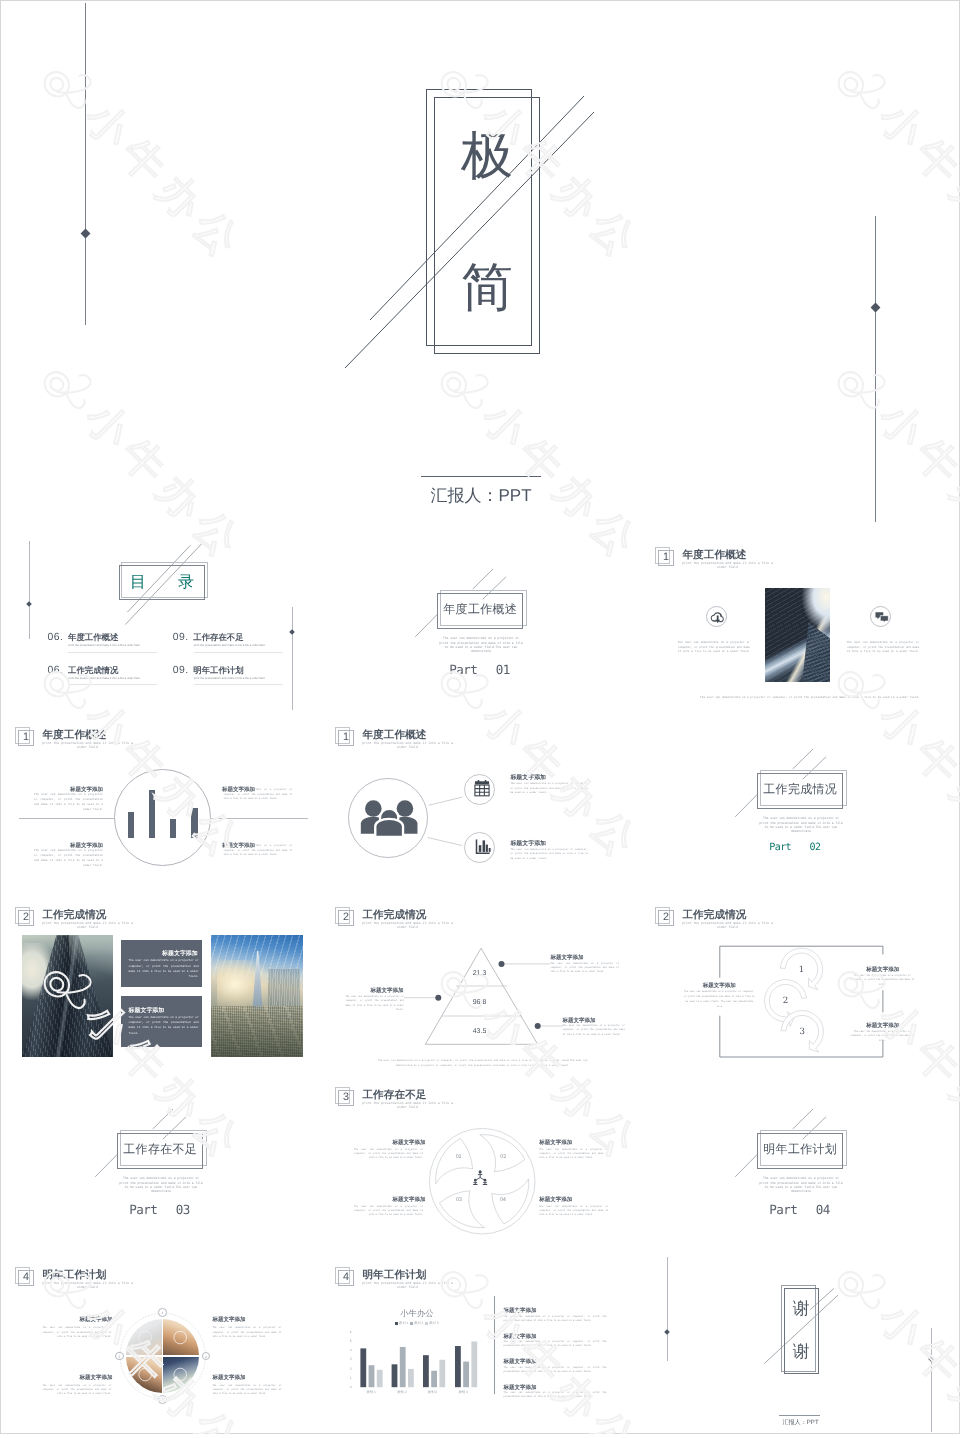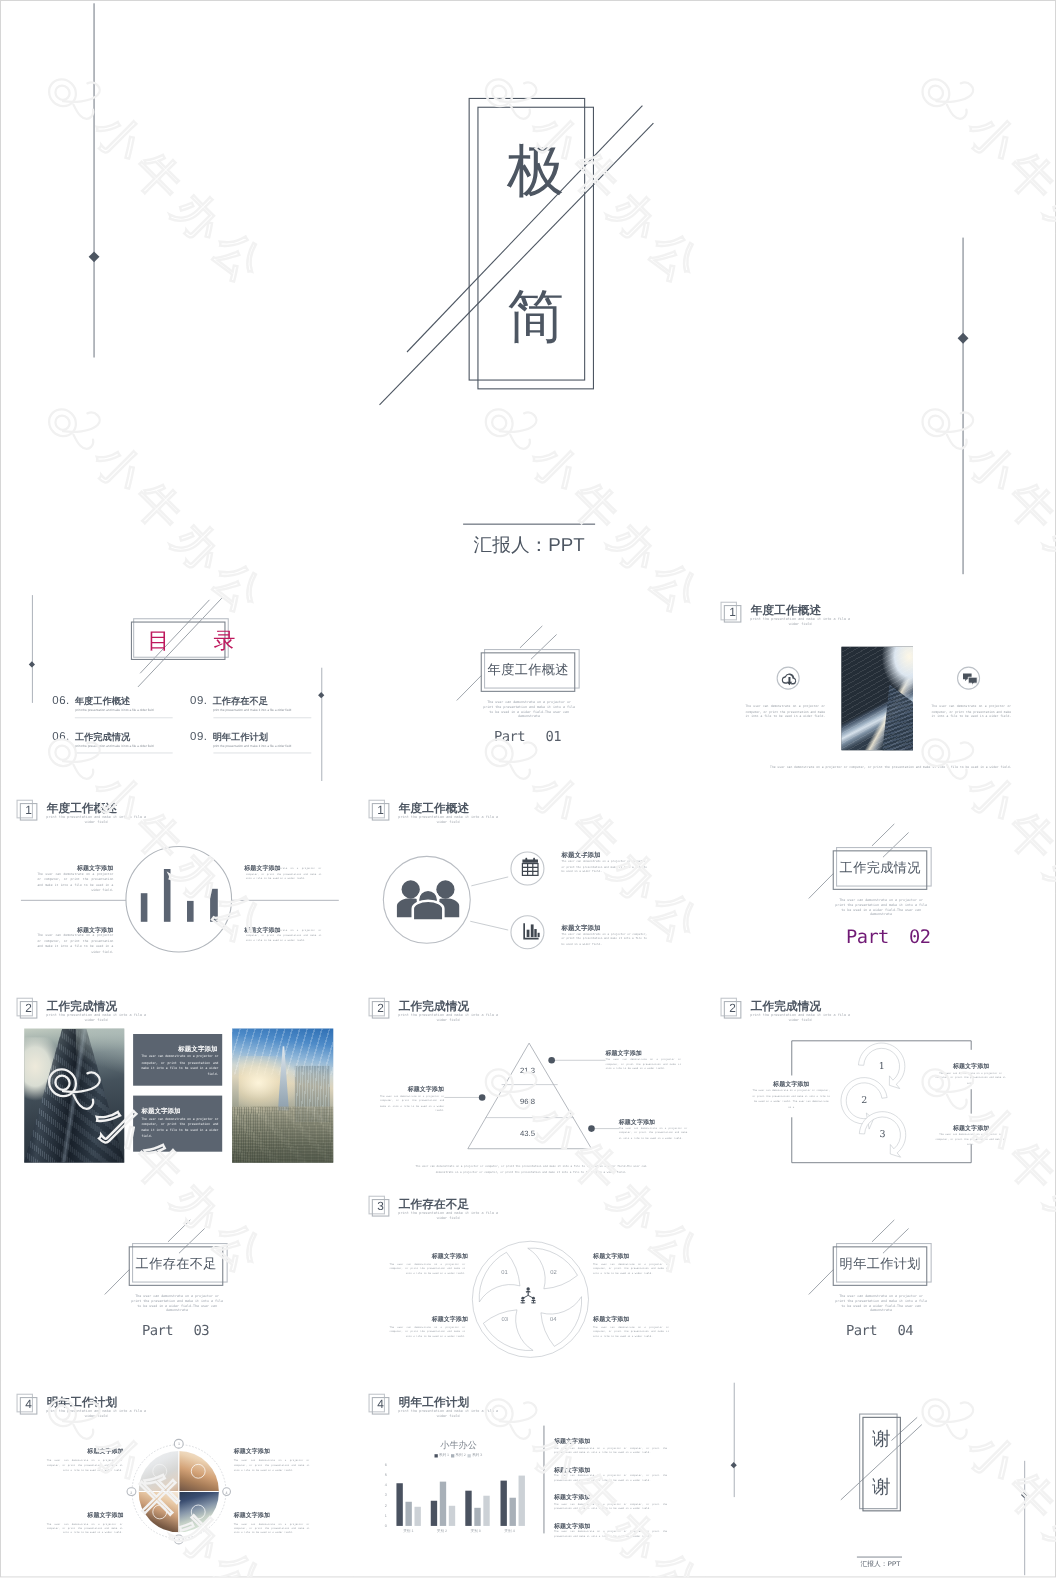--- a/index.html
+++ b/index.html
@@ -75,21 +75,21 @@
       <div class="vline" style="left:291px;top:72px;height:103px;background:#b4b9c0;"></div>
       <div class="vdia" style="left:289px;top:95px;width:4px;height:4px;"></div>
 
       <svg style="position:absolute;left:0;top:0;width:320px;height:180px;">
         <line x1="126.4" y1="77.1" x2="189.4" y2="10.3" stroke="#8d949c" stroke-width="0.8"></line>
         <line x1="124.4" y1="89.5" x2="201" y2="8.4" stroke="#8d949c" stroke-width="0.8"></line>
       </svg>
 
       <div class="rect" style="left:120.4px;top:27px;width:86.4px;height:35.9px;border-color:#b9bec5;"></div>
       <div class="rect" style="left:117.9px;top:30px;width:86px;height:35.4px;border-color:#7d848d;"></div>
-      <div class="tt" style="left:130px;top:30px;width:86px;height:36px;line-height:36px;text-align:center;font-size:20px;color:#be185d;">目　　录</div>
+      <div class="tt" style="left:118px;top:30px;width:86px;height:36px;line-height:36px;text-align:center;font-size:16px;color:#0f766e;">目　　录</div>
 
       <div class="toc-item" style="position:absolute;left:47.3px;top:95.0px;width:110px;">
         <span class="tt" style="left:-0.7px;top:2.3px;font-size:10.4px;color:#4d5662;letter-spacing:0.45px;font-family:'Liberation Sans',sans-serif;">06.</span>
         <span class="tt" style="left:19.8px;top:2.2px;font-size:8.4px;font-weight:700;color:#4d5662;font-family:'DejaVu Serif',serif;">年度工作概述</span>
         <span class="body" style="left:20.2px;top:13.2px;width:89px;font-size:2.9px;line-height:1.6;">print the presentation and make it into a file a older field</span>
         <span style="position:absolute;left:20.2px;top:21.5px;width:89px;height:1px;background:#e2e4e7;"></span>
       </div>
       <div class="toc-item" style="position:absolute;left:47.3px;top:127.5px;width:110px;">
         <span class="tt" style="left:-0.7px;top:2.3px;font-size:10.4px;color:#4d5662;letter-spacing:0.45px;font-family:'Liberation Sans',sans-serif;">06.</span>
         <span class="tt" style="left:19.8px;top:2.2px;font-size:8.4px;font-weight:700;color:#4d5662;font-family:'DejaVu Serif',serif;">工作完成情况</span>
@@ -128,21 +128,21 @@
     <div class="slide thumb" style="left:640px;top:714px;">
       <svg style="position:absolute;left:0;top:0;width:320px;height:180px;">
         <line x1="172" y1="34" x2="151.7" y2="54" stroke="#9299a1" stroke-width="0.8"></line>
         <line x1="116.7" y1="79" x2="94.2" y2="101.8" stroke="#9299a1" stroke-width="0.8"></line>
         <line x1="185" y1="41.8" x2="161.7" y2="64.3" stroke="#9299a1" stroke-width="0.8"></line>
       </svg>
       <div class="rect" style="left:118.7px;top:55.2px;width:87.5px;height:36.1px;border-color:#b9bec5;"></div>
       <div class="rect" style="left:116.2px;top:58px;width:86px;height:35.5px;border-color:#7d848d;"></div>
       <div class="tt" style="left:116.2px;top:57px;width:86px;height:35.5px;line-height:35.5px;text-align:center;font-size:12px;color:#4d5662;letter-spacing:0.3px;">工作完成情况</div>
       <div class="sect-desc" style="left:117.5px;top:101.3px;width:85px;font-size:3.05px;line-height:4.35px;color:#9aa1aa;font-family:'DejaVu Sans Mono',monospace;letter-spacing:-0.02px;">The user can demonstrate on a projector or print the presentation and make it into a file to be used in a wider field.The user can demonstrate</div>
-      <div class="part" style="left:128.2px;top:127.2px;font-size:17px;color:#701a75;letter-spacing:-0.55px;">
+      <div class="part" style="left:128.2px;top:127.2px;font-size:10px;color:#0f766e;letter-spacing:-0.55px;">
         <span>Part</span><span style="display:inline-block;width:18.5px;"></span><span>02</span>
       </div>
     </div>
 
     <div class="slide thumb" style="left:0px;top:1074px;">
       <svg style="position:absolute;left:0;top:0;width:320px;height:180px;">
         <line x1="172" y1="34" x2="151.7" y2="54" stroke="#9299a1" stroke-width="0.8"></line>
         <line x1="116.7" y1="79" x2="94.2" y2="101.8" stroke="#9299a1" stroke-width="0.8"></line>
         <line x1="185" y1="41.8" x2="161.7" y2="64.3" stroke="#9299a1" stroke-width="0.8"></line>
       </svg>

